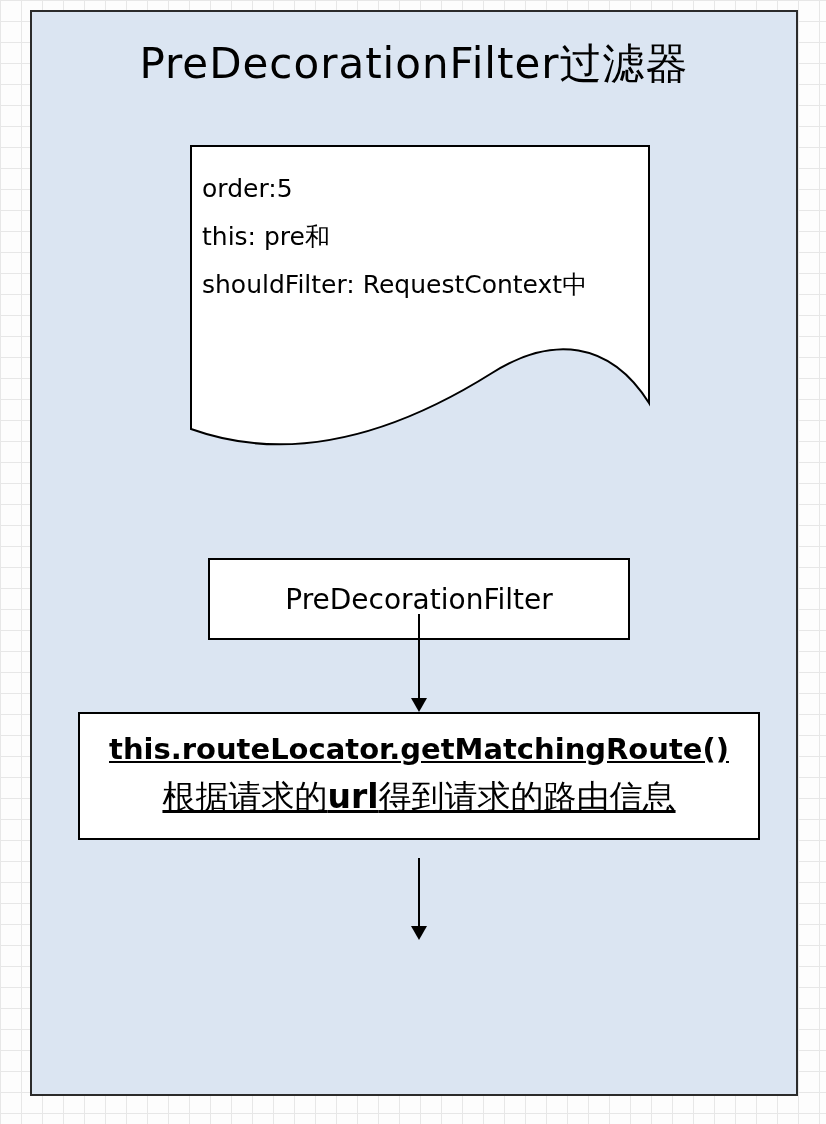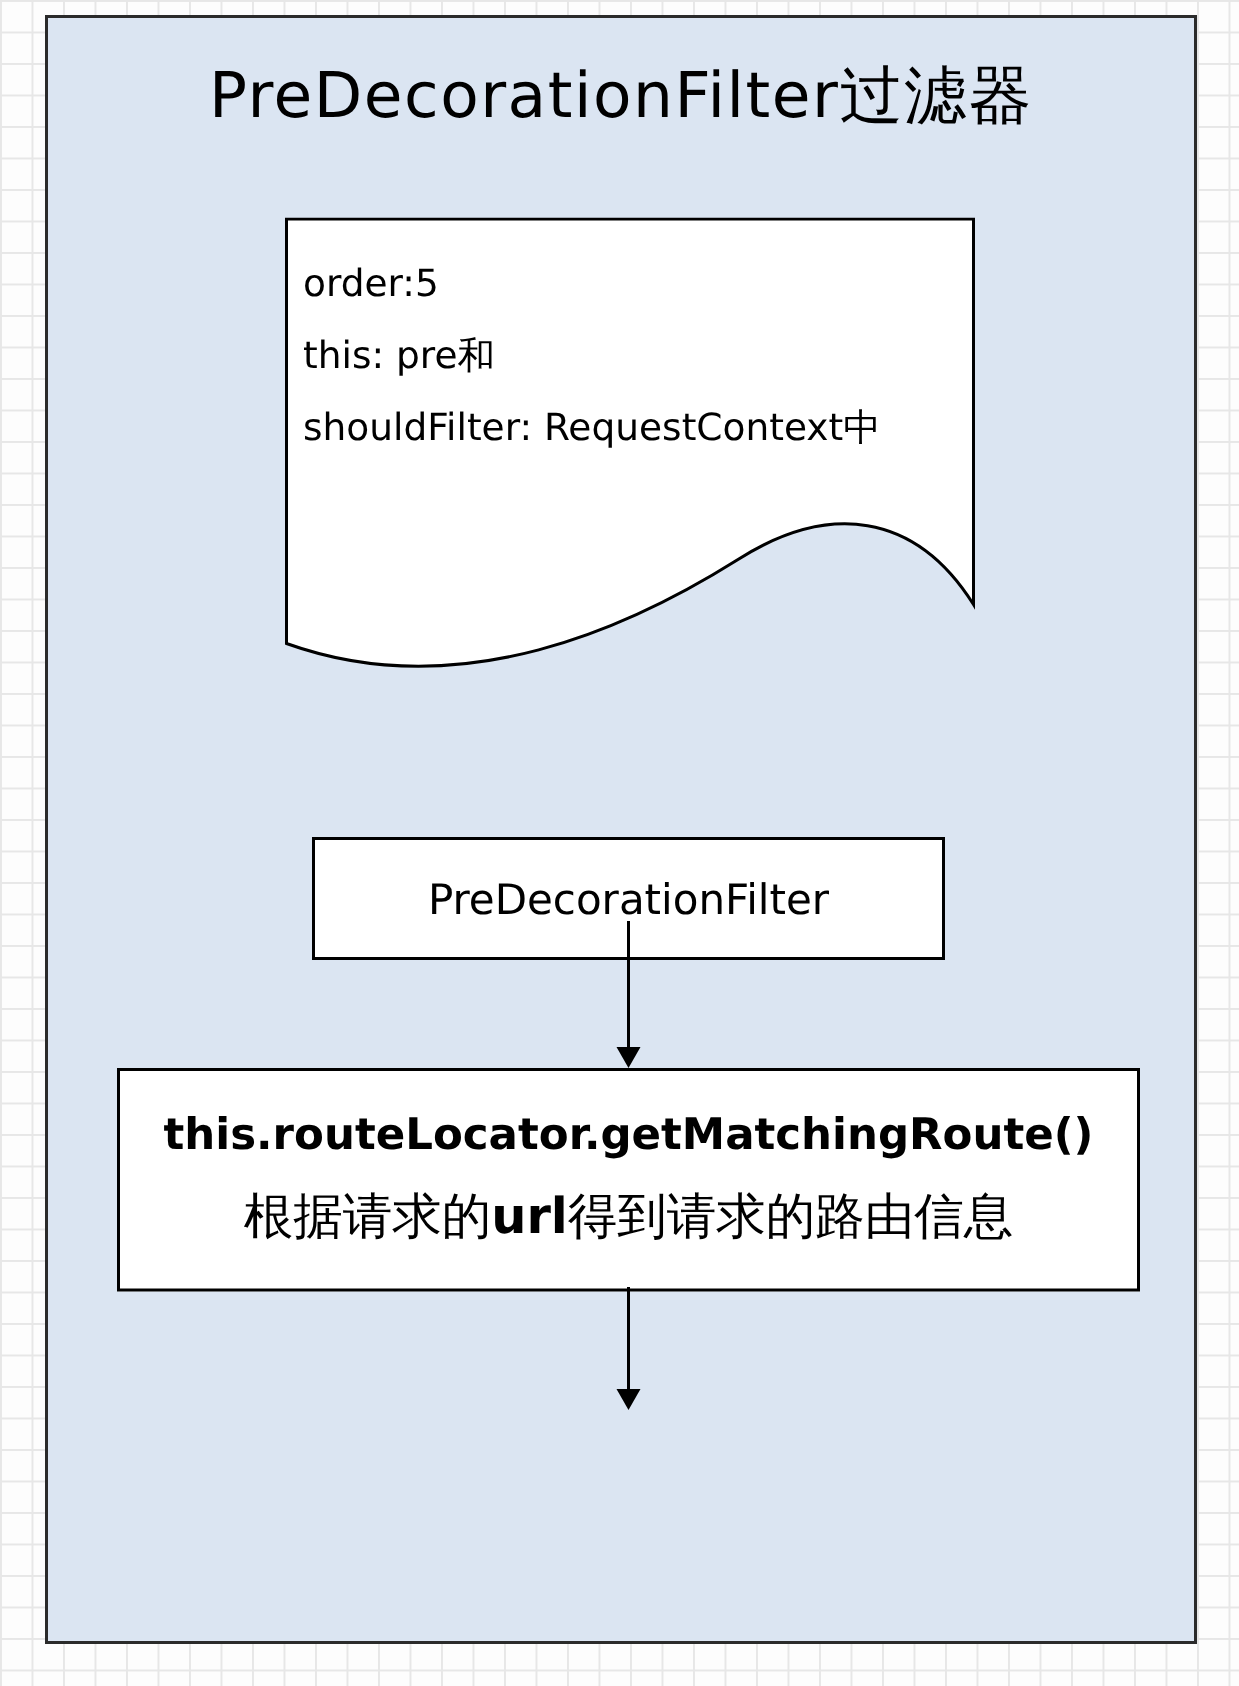--- a/index.html
+++ b/index.html
@@ -70,23 +70,24 @@
     width: 422px;
     height: 82px;
     font-weight: normal;
     font-size: 28px;
     margin-top: 28px;
   }
   .node-route {
     left: 46px;
     top: 700px;
     width: 682px;
-    height: 149px;
+    height: 128px;
     padding: 8px 8px;
     justify-content: space-evenly;
+    text-decoration: underline;
   }
   .node-route .route-title { font-weight: bold; font-size: 29px; }
   .node-route .route-sub { font-size: 33px; }
   .node-header {
     left: 46px;
     top: 928px;
     width: 682px;
     height: 122px;
     font-size: 31px;
   }

